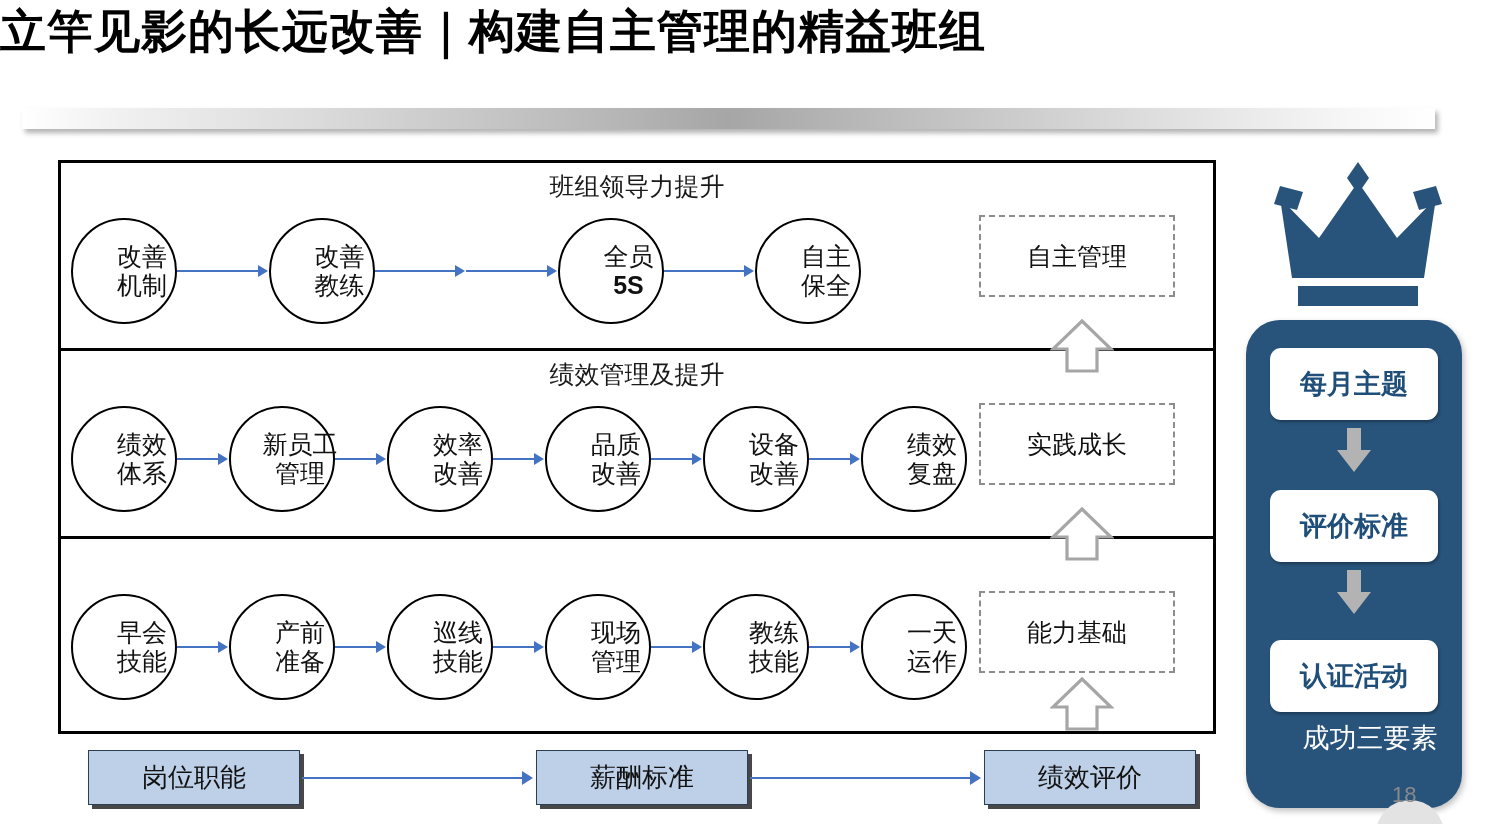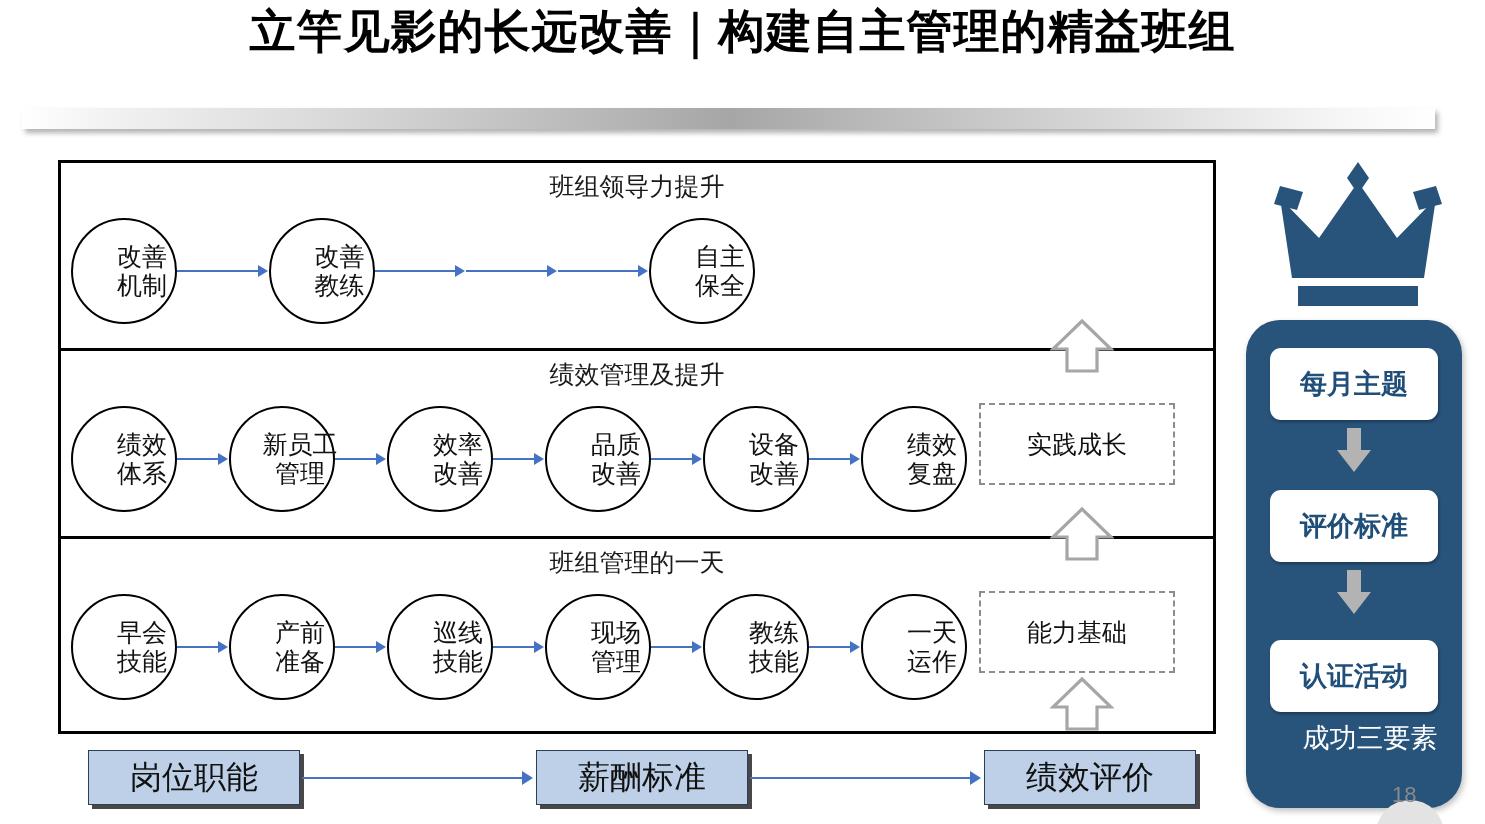--- a/index.html
+++ b/index.html
@@ -3,21 +3,21 @@
 <meta charset="utf-8">
 <style>
   html,body{margin:0;padding:0;background:#ffffff;}
   body{
     width:1485px;height:824px;position:relative;overflow:hidden;
     font-family:"Liberation Sans","DejaVu Sans",sans-serif;
     color:#000;
   }
   
   .title{
-    position:absolute;left:0;top:2px;width:1485px;text-align:center;
+    position:absolute;left:0;top:2px;width:1485px;
     font-size:46px;font-weight:bold;letter-spacing:1px;color:#000;
     white-space:nowrap;line-height:58px;
   }
   
   .divider-wrap{position:absolute;left:22px;top:108px;width:1413px;height:21px;}
   .divider{
     width:100%;height:21px;
     background:linear-gradient(to right,#ffffff 0%,#f2f2f2 6%,#d9d9d9 22%,#b6b6b6 42%,#a6a6a6 50%,#bdbdbd 62%,#dedede 80%,#f7f7f7 94%,#ffffff 100%);
     box-shadow:3px 4px 5px rgba(0,0,0,0.30);
   }
@@ -60,21 +60,21 @@
   .dashed-box span{font-size:25px;color:#111;white-space:nowrap;}
   
   .up-arrow{position:absolute;width:64px;height:56px;}
   
   .bbox{
     position:absolute;height:55px;background:#BDD0E7;
     border:1.6px solid #2c3e56;box-sizing:border-box;
     display:flex;align-items:center;justify-content:center;
     box-shadow:4px 4px 0 rgba(0,0,0,0.72);
   }
-  .bbox span{font-size:32px;color:#111;white-space:nowrap;}
+  .bbox span{font-size:26px;color:#111;white-space:nowrap;}
   .flat-arrow{position:absolute;height:12px;display:flex;align-items:center;}
   .flat-arrow .shaft{height:2.8px;background:#4573C4;}
   .flat-arrow .head{
     width:0;height:0;border-top:7px solid transparent;border-bottom:7px solid transparent;
     border-left:11px solid #4573C4;margin-left:-1px;
   }
   
   .crown{position:absolute;left:1256px;top:152px;width:204px;height:158px;}
   .panel{
     position:absolute;left:1246px;top:320px;width:216px;height:488px;
@@ -128,29 +128,36 @@
         <span>教练</span>
       </div>
       <div class="arrow" style="width: 91.5px;">
         <div class="shaft" style="width: 81.5px;"></div>
         <div class="head"></div>
       </div>
       <div class="arrow" style="width: 91.5px;">
         <div class="shaft" style="width: 81.5px;"></div>
         <div class="head"></div>
       </div>
+      <div class="node">
+        <span>全员</span>
+        <span class="bold">5S</span>
+      </div>
       <div class="arrow" style="width: 91.5px;">
         <div class="shaft" style="width: 81.5px;"></div>
         <div class="head"></div>
       </div>
       <div class="node">
         <span>自主</span>
         <span>保全</span>
       </div>
     </div>
+  <div class="dashed-box" style="left:918px;top:52px;">
+    <span>自主管理</span>
+  </div>
 </div>
 
 <div class="row-box" id="row1">
   <div class="row-title">绩效管理及提升</div>
   <div class="chain" id="chain1">
       <div class="node">
         <span>绩效</span>
         <span>体系</span>
       </div>
       <div class="arrow" style="width: 52px;">
@@ -193,21 +200,20 @@
         <span>绩效</span>
         <span>复盘</span>
       </div>
     </div>
   <div class="dashed-box" style="left:918px;top:52px;">
     <span>实践成长</span>
   </div>
 </div>
 
 <div class="row-box" id="row2">
-  <div class="row-title">班组管理的一天</div>
   <div class="chain" id="chain2">
       <div class="node">
         <span>早会</span>
         <span>技能</span>
       </div>
       <div class="arrow" style="width: 52px;">
         <div class="shaft" style="width: 42px;"></div>
         <div class="head"></div>
       </div>
       <div class="node">

